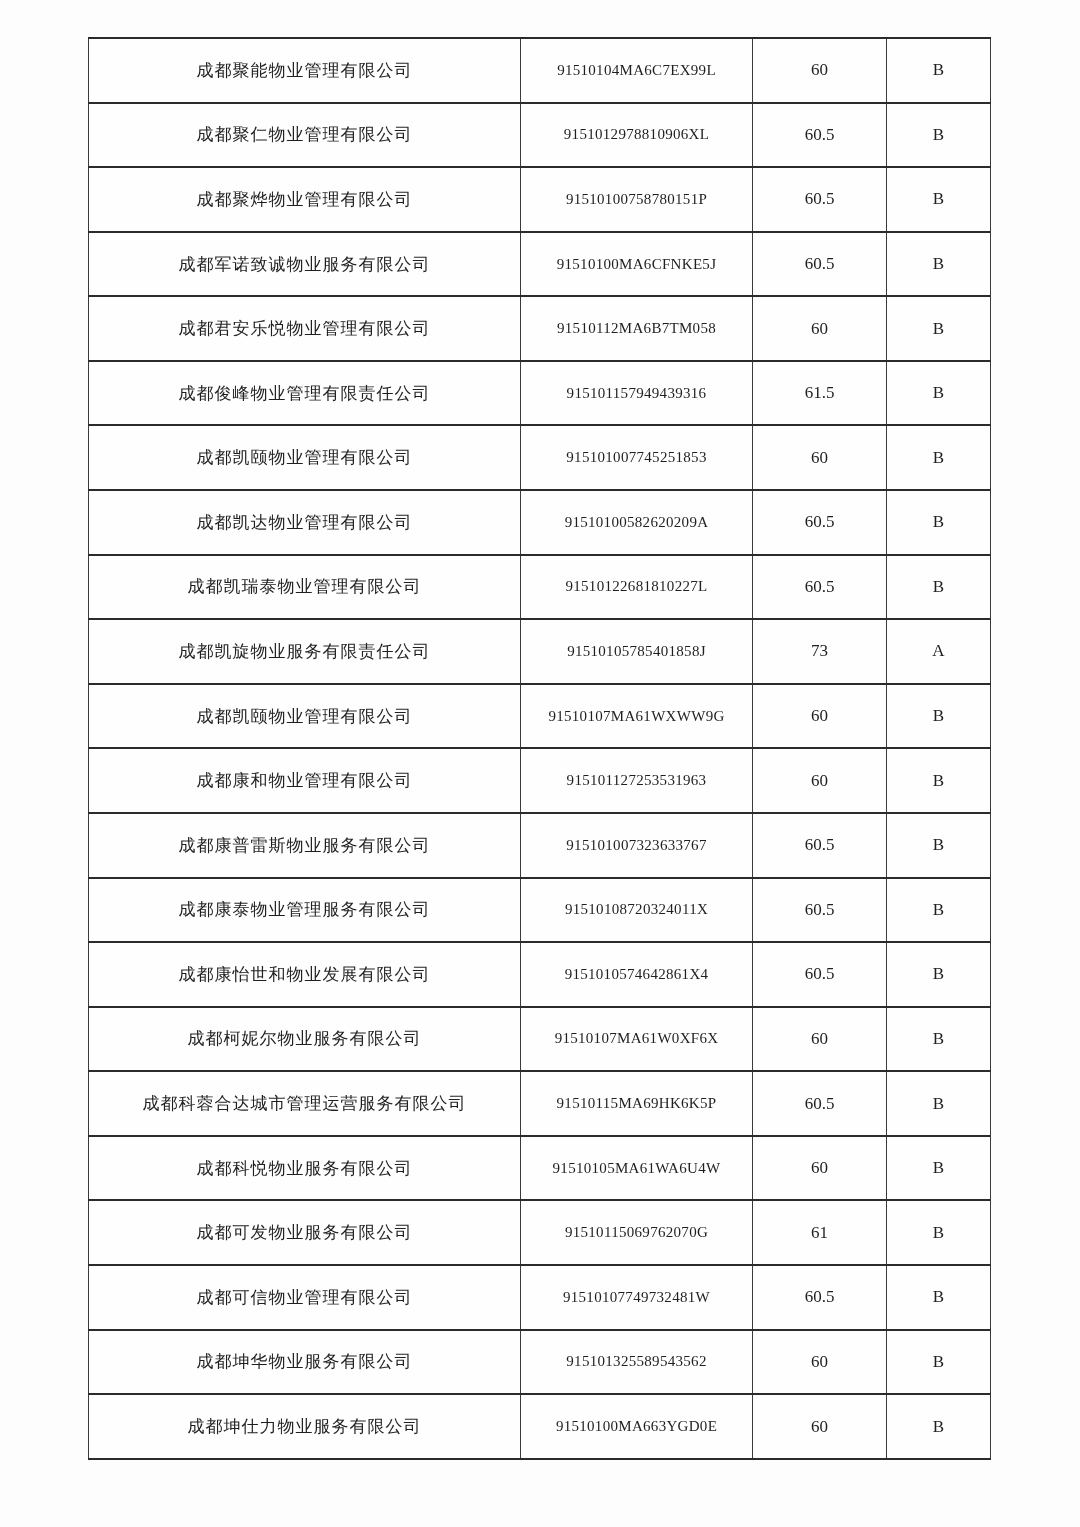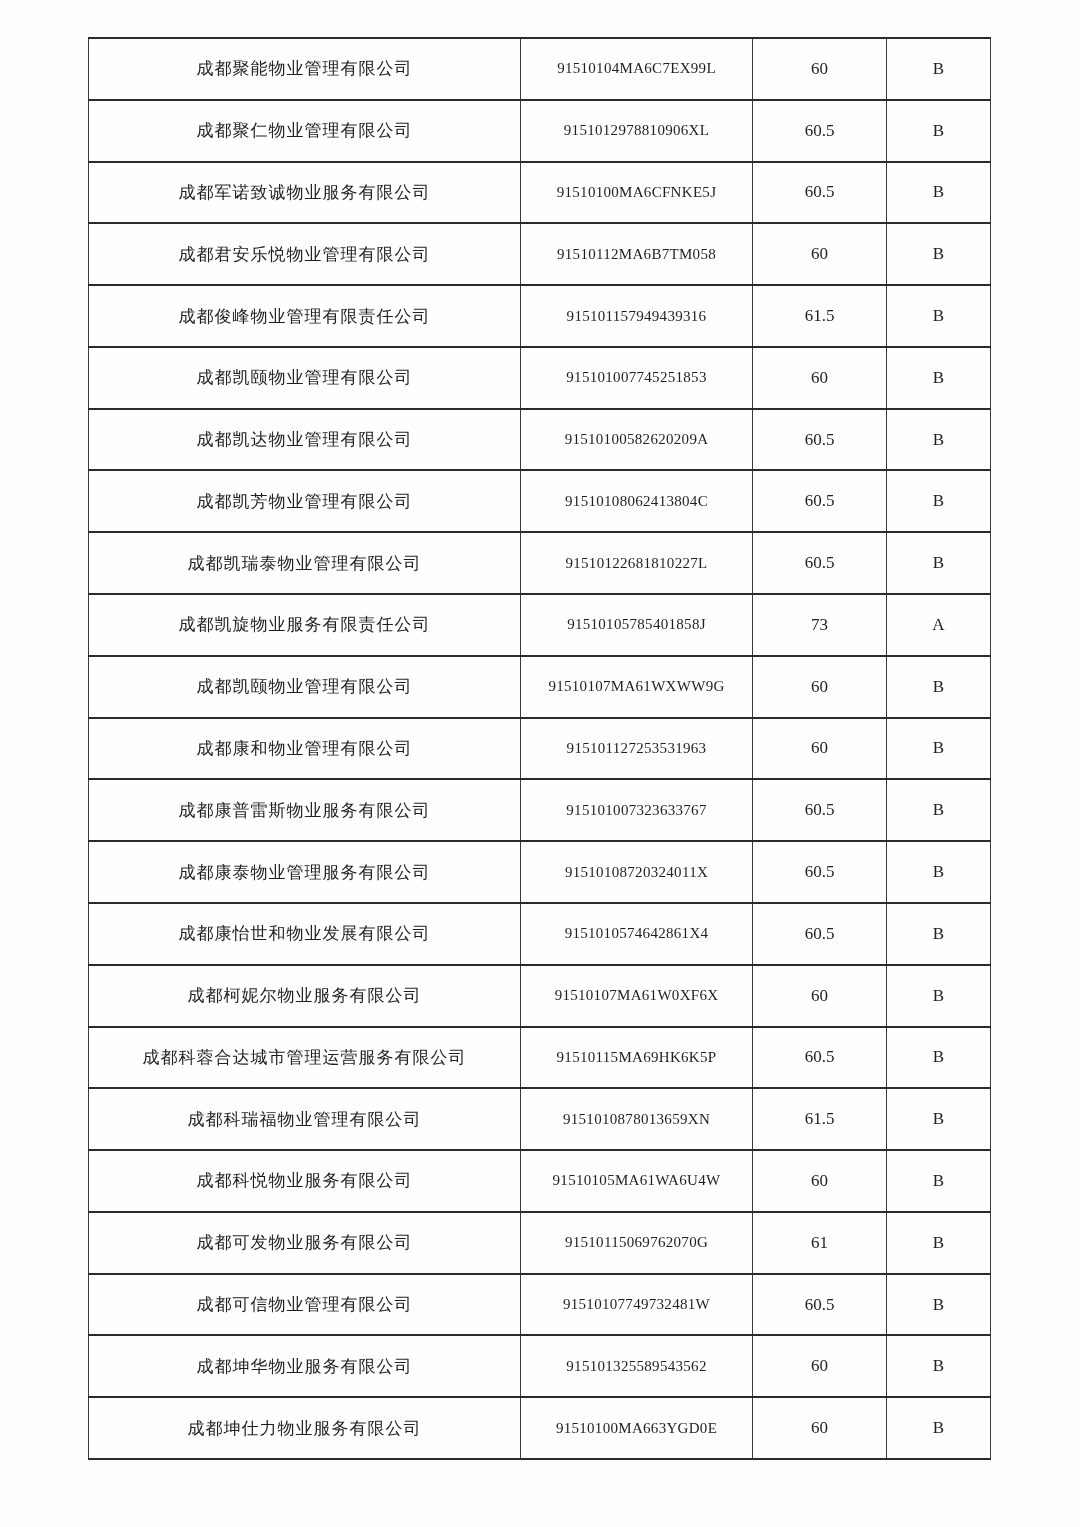--- a/index.html
+++ b/index.html
@@ -73,20 +73,26 @@
           <td class="score-cell">60</td>
           <td class="grade-cell">B</td>
         </tr>
         <tr>
           <td class="company-cell">成都聚仁物业管理有限公司</td>
           <td class="code-cell">9151012978810906XL</td>
           <td class="score-cell">60.5</td>
           <td class="grade-cell">B</td>
         </tr>
         <tr>
+          <td class="company-cell">成都聚烨物业管理有限公司</td>
+          <td class="code-cell">91510100758780151P</td>
+          <td class="score-cell">60.5</td>
+          <td class="grade-cell">B</td>
+        </tr>
+        <tr>
           <td class="company-cell">成都军诺致诚物业服务有限公司</td>
           <td class="code-cell">91510100MA6CFNKE5J</td>
           <td class="score-cell">60.5</td>
           <td class="grade-cell">B</td>
         </tr>
         <tr>
           <td class="company-cell">成都君安乐悦物业管理有限公司</td>
           <td class="code-cell">91510112MA6B7TM058</td>
           <td class="score-cell">60</td>
           <td class="grade-cell">B</td>
@@ -99,26 +105,20 @@
         </tr>
         <tr>
           <td class="company-cell">成都凯颐物业管理有限公司</td>
           <td class="code-cell">915101007745251853</td>
           <td class="score-cell">60</td>
           <td class="grade-cell">B</td>
         </tr>
         <tr>
           <td class="company-cell">成都凯达物业管理有限公司</td>
           <td class="code-cell">91510100582620209A</td>
-          <td class="score-cell">60.5</td>
-          <td class="grade-cell">B</td>
-        </tr>
-        <tr>
-          <td class="company-cell">成都凯芳物业管理有限公司</td>
-          <td class="code-cell">91510108062413804C</td>
           <td class="score-cell">60.5</td>
           <td class="grade-cell">B</td>
         </tr>
         <tr>
           <td class="company-cell">成都凯瑞泰物业管理有限公司</td>
           <td class="code-cell">91510122681810227L</td>
           <td class="score-cell">60.5</td>
           <td class="grade-cell">B</td>
         </tr>
         <tr>
@@ -160,26 +160,20 @@
         <tr>
           <td class="company-cell">成都柯妮尔物业服务有限公司</td>
           <td class="code-cell">91510107MA61W0XF6X</td>
           <td class="score-cell">60</td>
           <td class="grade-cell">B</td>
         </tr>
         <tr>
           <td class="company-cell">成都科蓉合达城市管理运营服务有限公司</td>
           <td class="code-cell">91510115MA69HK6K5P</td>
           <td class="score-cell">60.5</td>
-          <td class="grade-cell">B</td>
-        </tr>
-        <tr>
-          <td class="company-cell">成都科瑞福物业管理有限公司</td>
-          <td class="code-cell">9151010878013659XN</td>
-          <td class="score-cell">61.5</td>
           <td class="grade-cell">B</td>
         </tr>
         <tr>
           <td class="company-cell">成都科悦物业服务有限公司</td>
           <td class="code-cell">91510105MA61WA6U4W</td>
           <td class="score-cell">60</td>
           <td class="grade-cell">B</td>
         </tr>
         <tr>
           <td class="company-cell">成都可发物业服务有限公司</td>

